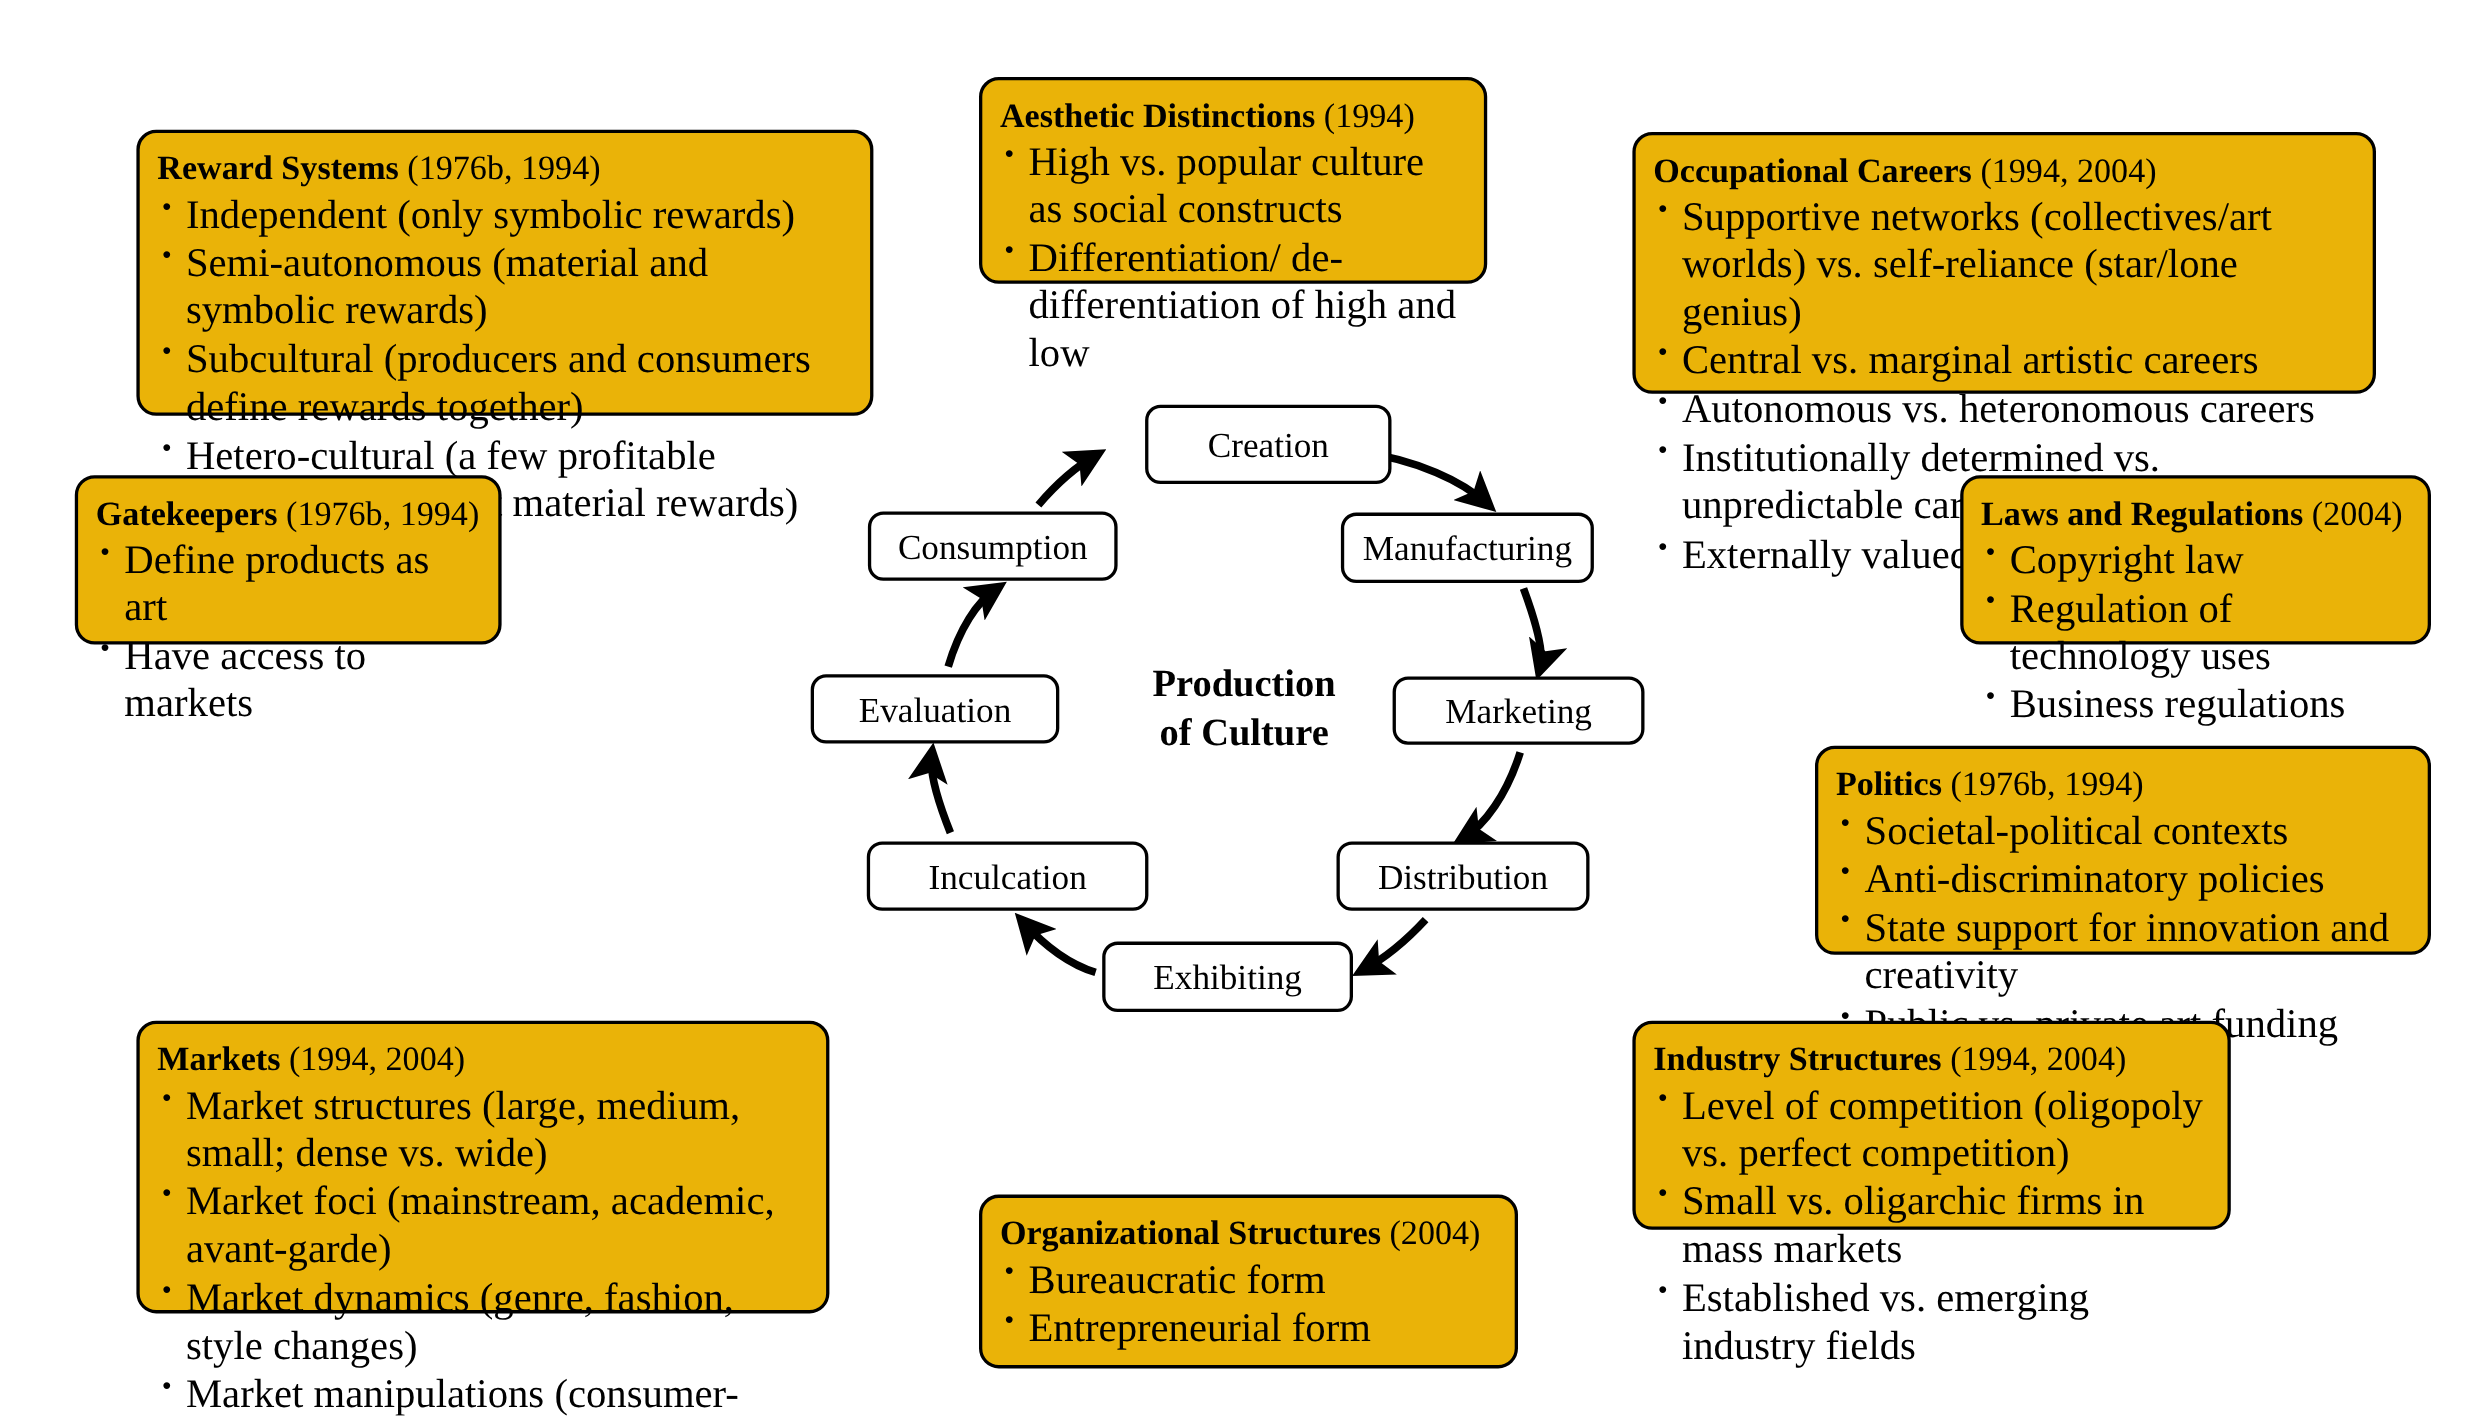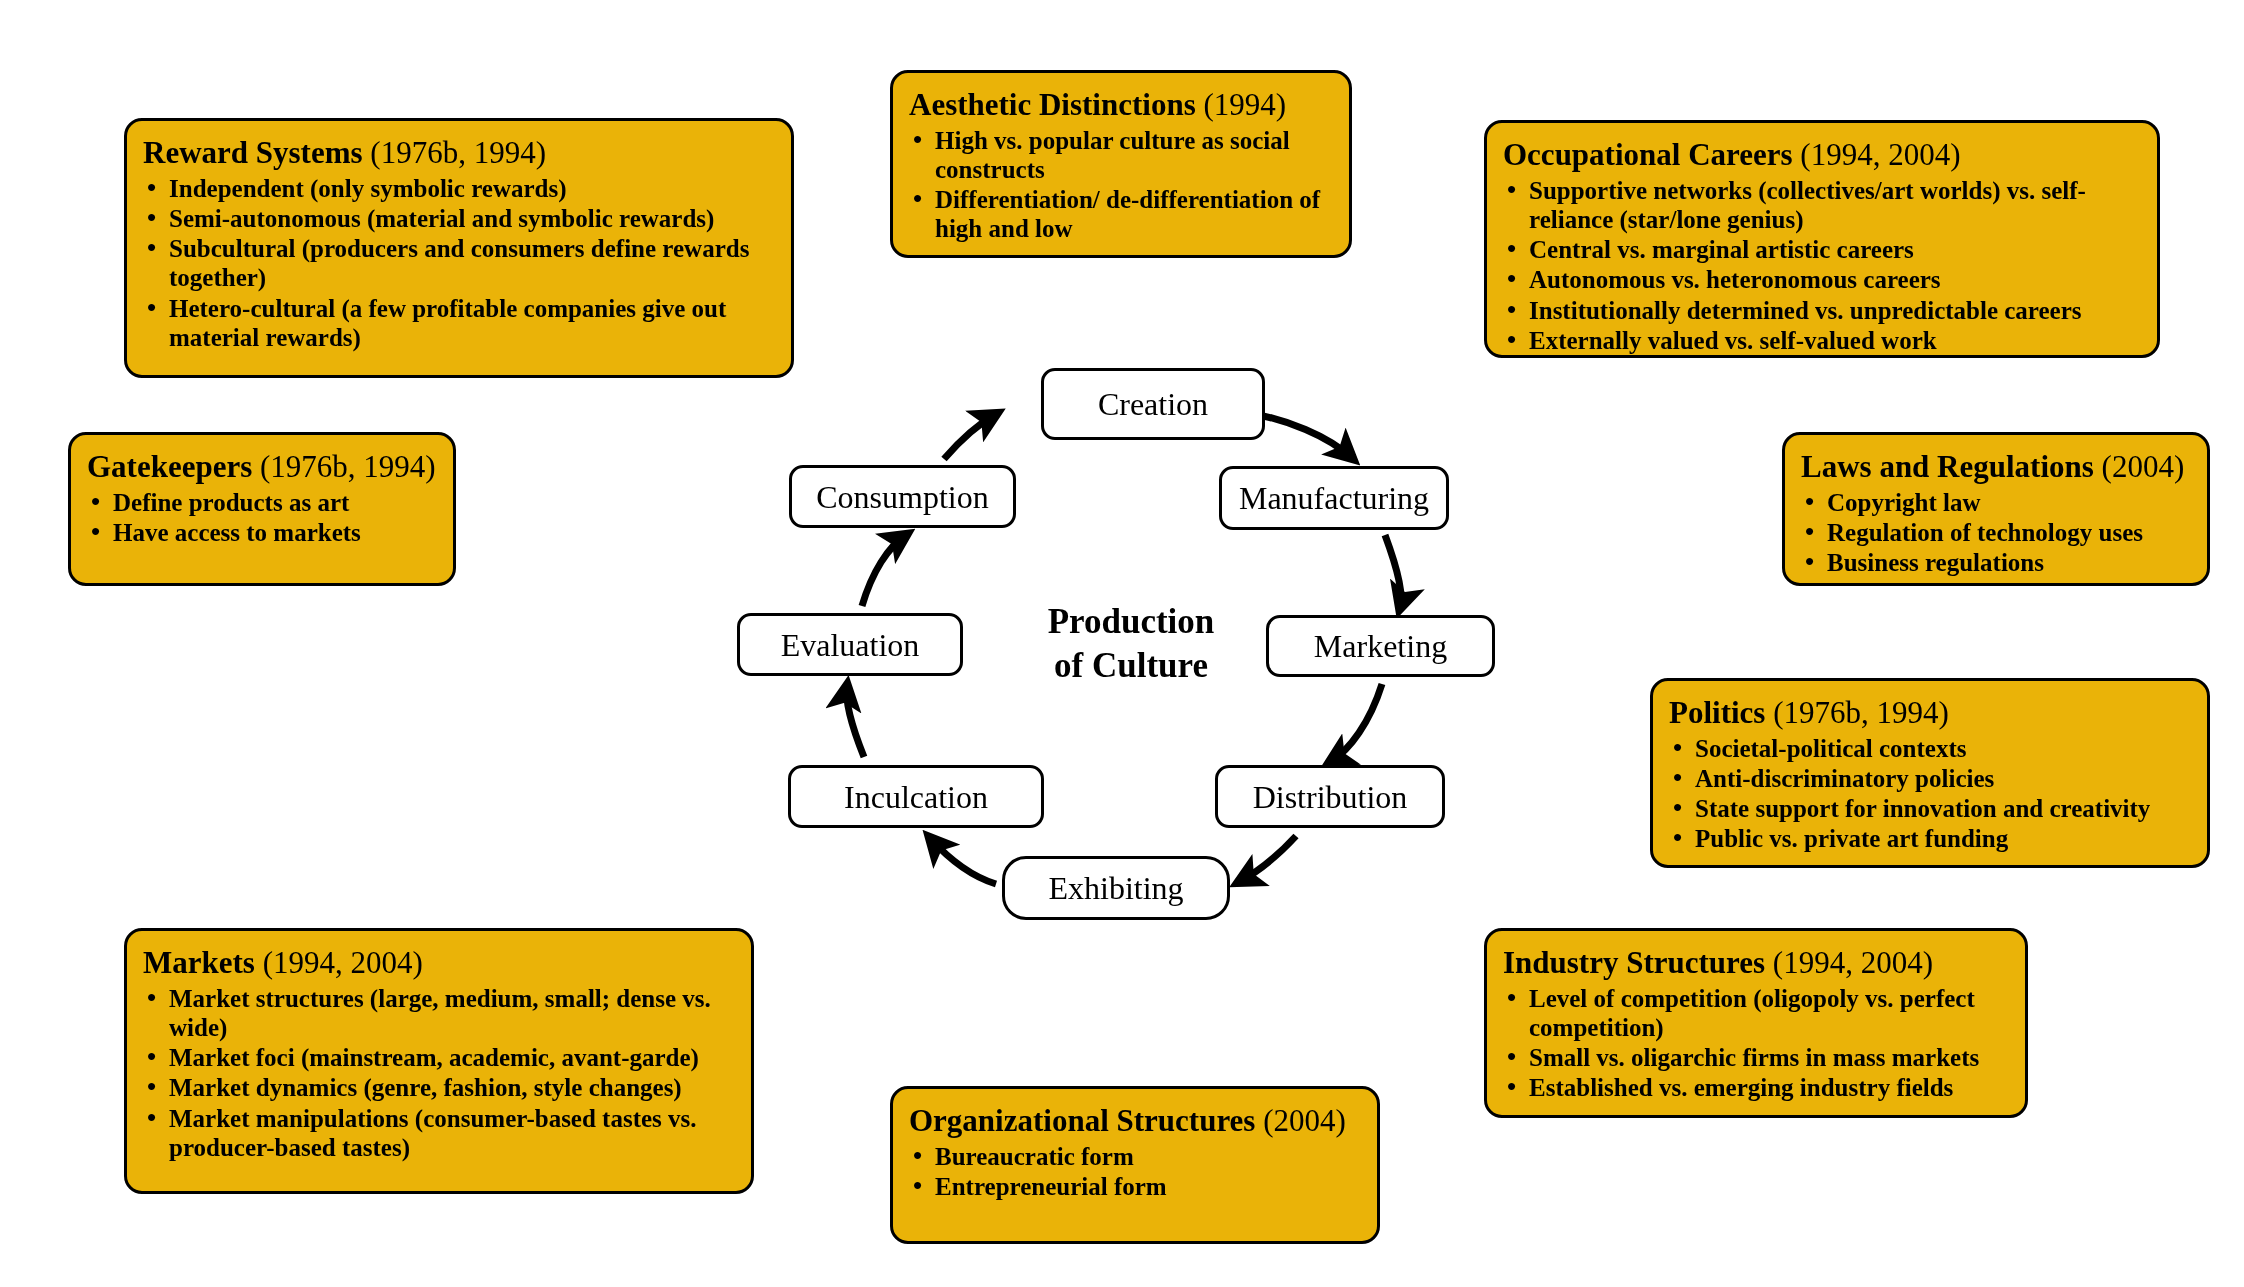--- a/index.html
+++ b/index.html
@@ -36,25 +36,24 @@
   .concept-title .years {
     font-weight: normal;
   }
   .bullet-list {
     list-style: none;
     margin: 0;
     padding: 0;
   }
   .bullet-list li {
     position: relative;
-    font-size: 25px;
+    font-size: 37px;
     line-height: 1.17;
     padding-left: 26px;
     margin: 0 0 1px 0;
-    font-weight: bold;
   }
   .bullet-list li::before {
     content: "\2022";
     position: absolute;
     left: 4px;
     top: -1px;
     font-size: 26px;
   }
 
   
@@ -127,21 +126,21 @@
   </div>
 
   <div class="cycle-node" style="left:1266px; top:615px; width:229px; height:62px;">
     <span>Marketing</span>
   </div>
 
   <div class="cycle-node" style="left:1215px; top:765px; width:230px; height:63px;">
     <span>Distribution</span>
   </div>
 
-  <div class="cycle-node" style="left:1002px; top:856px; width:228px; height:64px;border-radius:24px;">
+  <div class="cycle-node" style="left:1002px; top:856px; width:228px; height:64px;">
     <span>Exhibiting</span>
   </div>
 
   <div class="cycle-node" style="left:788px; top:765px; width:256px; height:63px;">
     <span>Inculcation</span>
   </div>
 
   <div class="cycle-node" style="left:737px; top:613px; width:226px; height:63px;">
     <span>Evaluation</span>
   </div>

